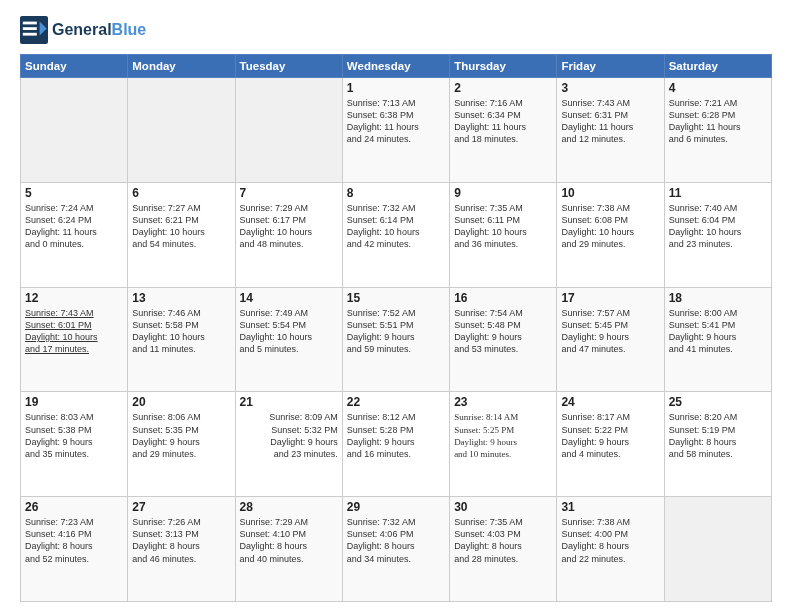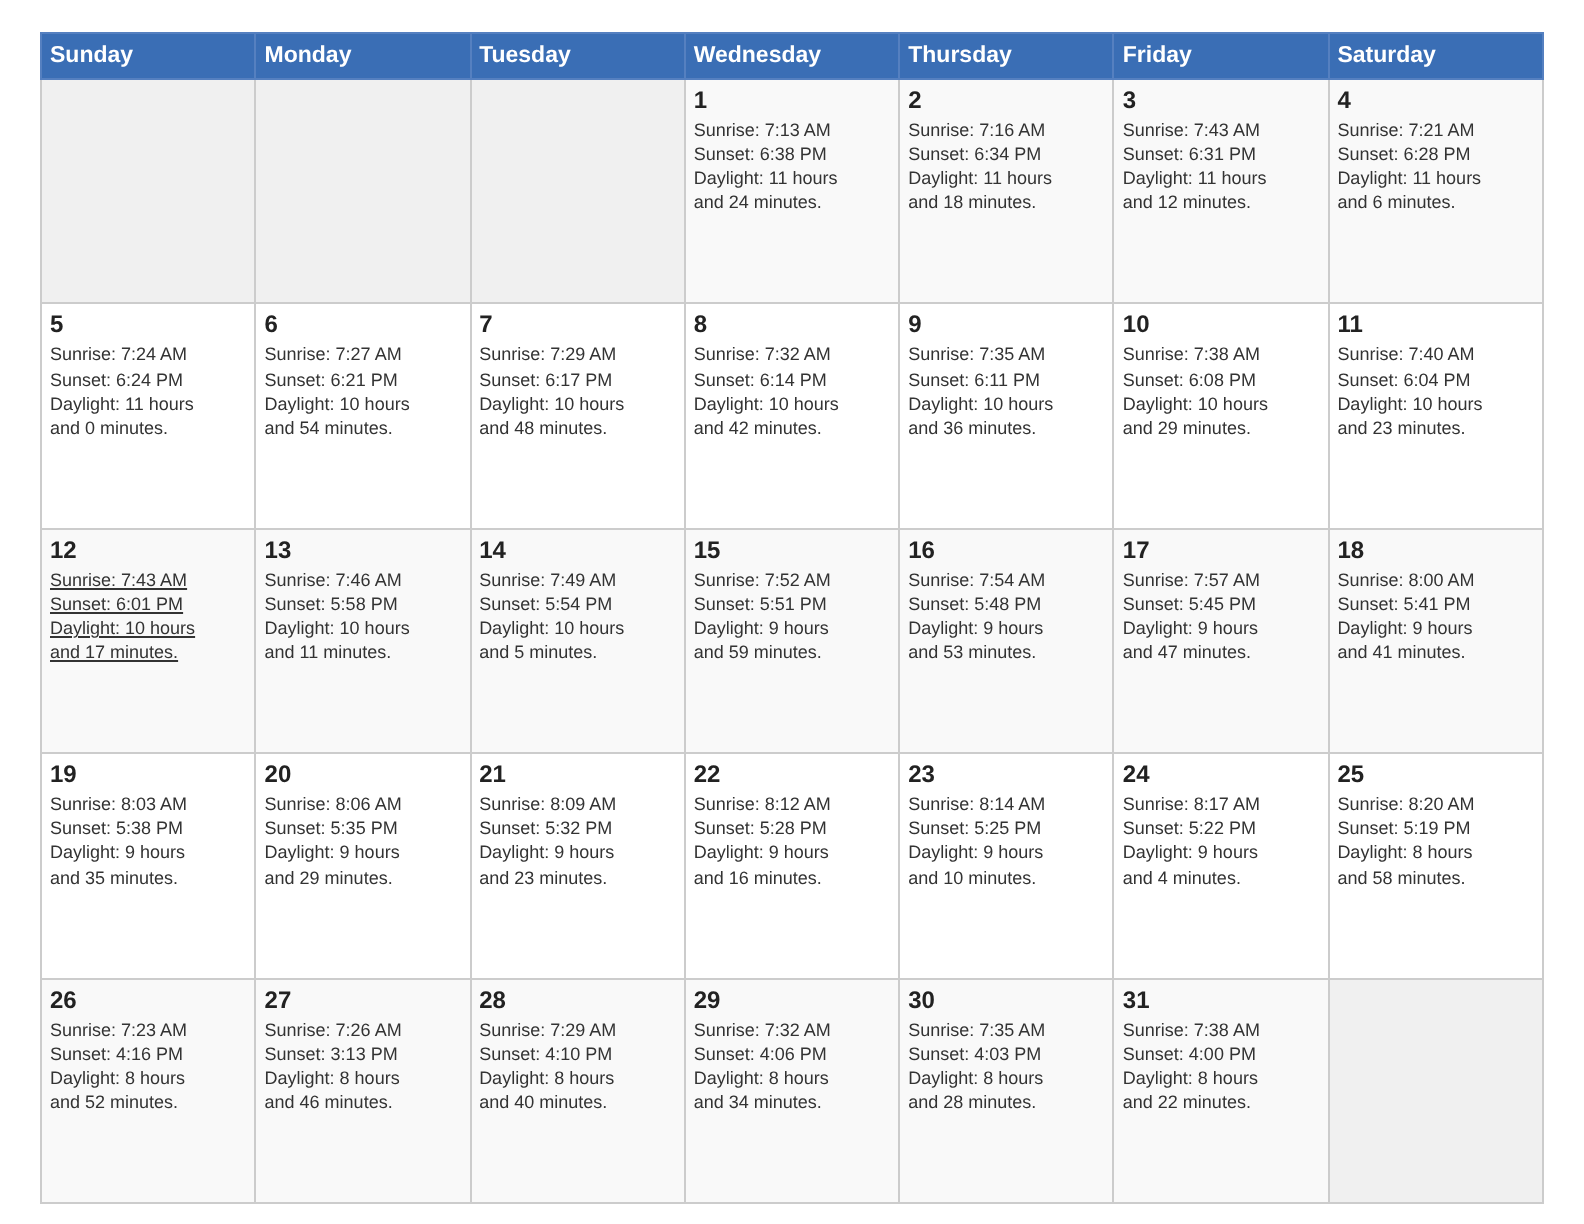--- a/index.html
+++ b/index.html
@@ -91,20 +91,38 @@
       line-height: 1.35;
     }
     .empty-cell {
       background: #f0f0f0 !important;
     }
   </style>
 </head>
 <body>
 
 <div class="page">
+  <div class="header">
+    <div class="logo">
+      <svg class="logo-icon" viewBox="0 0 40 40">
+        <rect x="0" y="0" width="40" height="40" rx="3" fill="#1a3a5c"></rect>
+        <polygon points="28,8 38,18 28,28" fill="#4a90d9"></polygon>
+        <rect x="4" y="8" width="20" height="4" fill="white"></rect>
+        <rect x="4" y="16" width="20" height="4" fill="white"></rect>
+        <rect x="4" y="24" width="20" height="4" fill="white"></rect>
+      </svg>
+      <div>
+        <div style="font-size:16px;font-weight:bold;color:#1a3a5c;">General<span style="color:#4a90d9;">Blue</span></div>
+      </div>
+    </div>
+    <div class="title-block">
+      <div class="month-title"></div>
+      <div class="location"></div>
+    </div>
+  </div>
 
   <div class="calendar">
     <table class="cal-table">
       <thead>
         <tr>
         <th>Sunday</th>
             <th>Monday</th>
             <th>Tuesday</th>
             <th>Wednesday</th>
             <th>Thursday</th>
@@ -258,35 +276,35 @@
             </td>
             <td>
               <span class="day-num">20</span>
               <div class="day-info" style="white-space: pre-line;">Sunrise: 8:06 AM
 Sunset: 5:35 PM
 Daylight: 9 hours
 and 29 minutes.</div>
             </td>
             <td>
               <span class="day-num">21</span>
-              <div class="day-info" style="white-space: pre-line;">Sunrise: 8:09 AM
+              <div class="day-info" style="white-space: pre-line; text-align: right;">Sunrise: 8:09 AM
 Sunset: 5:32 PM
 Daylight: 9 hours
 and 23 minutes.</div>
             </td>
             <td>
               <span class="day-num">22</span>
               <div class="day-info" style="white-space: pre-line;">Sunrise: 8:12 AM
 Sunset: 5:28 PM
 Daylight: 9 hours
 and 16 minutes.</div>
             </td>
             <td>
               <span class="day-num">23</span>
-              <div class="day-info" style="white-space: pre-line;">Sunrise: 8:14 AM
+              <div class="day-info" style="white-space: pre-line; font-family: Liberation Serif, serif;">Sunrise: 8:14 AM
 Sunset: 5:25 PM
 Daylight: 9 hours
 and 10 minutes.</div>
             </td>
             <td>
               <span class="day-num">24</span>
               <div class="day-info" style="white-space: pre-line;">Sunrise: 8:17 AM
 Sunset: 5:22 PM
 Daylight: 9 hours
 and 4 minutes.</div>

